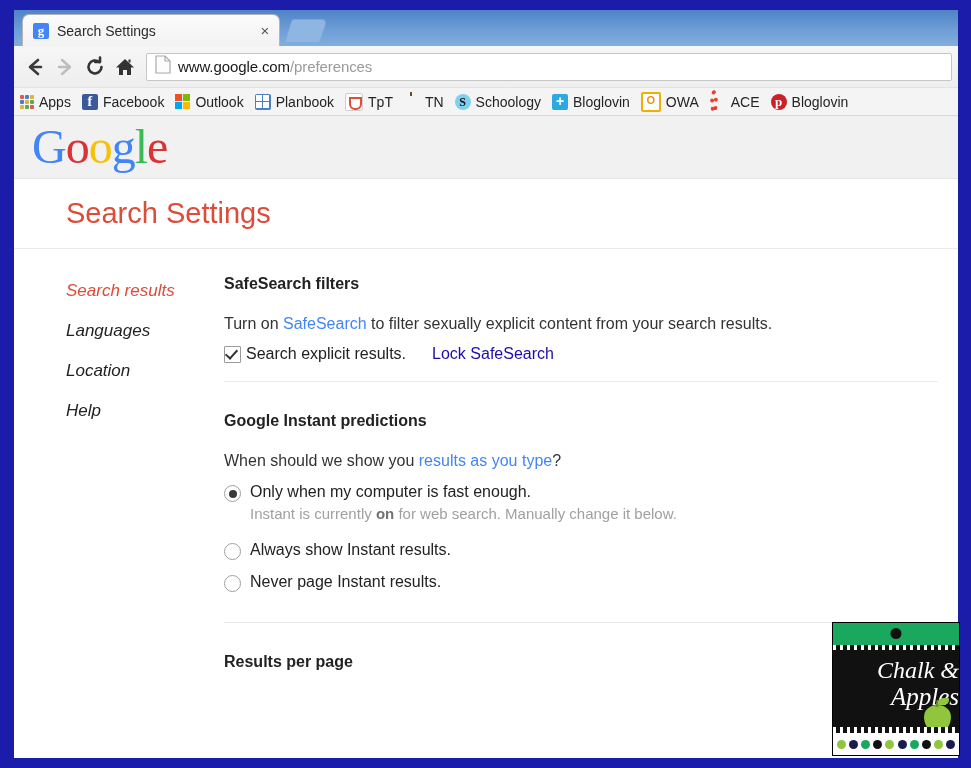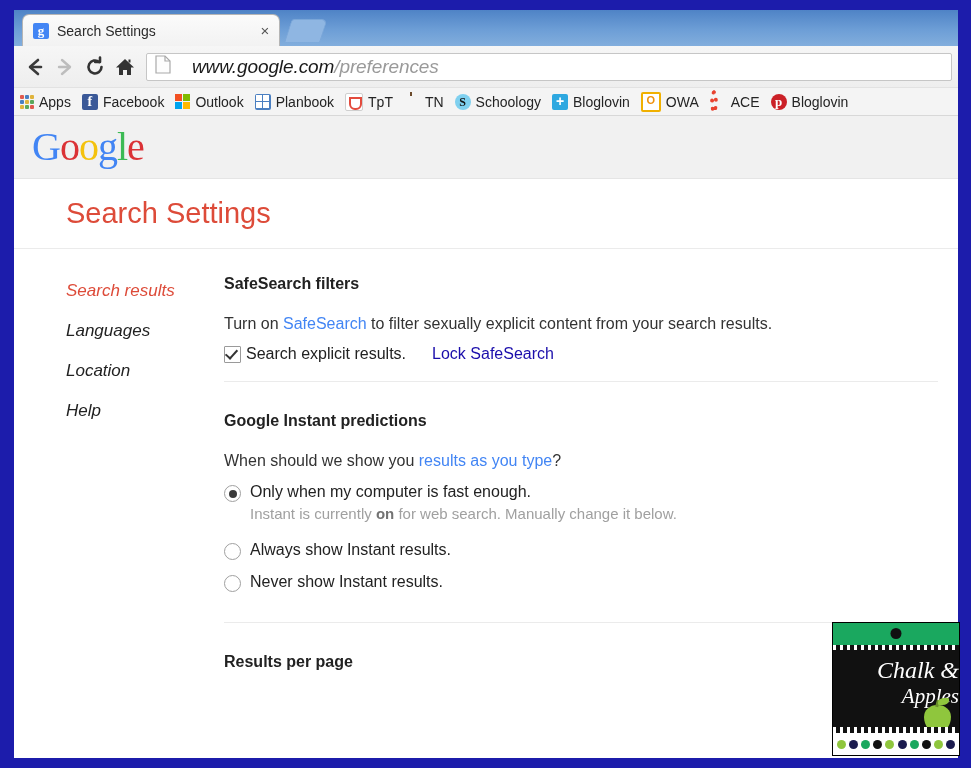--- a/index.html
+++ b/index.html
@@ -120,26 +120,25 @@
     background: #ffffff;
     border: 1px solid #c6c6c6;
     border-radius: 2px;
     display: flex;
     align-items: center;
     padding: 0 8px;
     box-sizing: border-box;
     overflow: hidden;
   }
   .url-text {
-    font-size: 19px;
+    font-size: 15px;
     color: #1a1a1a;
     white-space: nowrap;
-    margin-left: 21px;
+    margin-left: 7px;
     letter-spacing: -0.1px;
-    font-style: italic;
   }
   .url-path { color: #9a9a9a; }
 
   
   .bookmarks {
     height: 28px;
     background: #f4f4f4;
     border-bottom: 1px solid #d8d8d8;
     display: flex;
     align-items: center;
@@ -189,21 +188,21 @@
     height: 63px;
     background: #f1f1f1;
     border-bottom: 1px solid #e5e5e5;
     display: flex;
     align-items: center;
     padding-left: 18px;
     box-sizing: border-box;
   }
   .glogo {
     font-family: "Liberation Serif", serif;
-    font-size: 40px;
+    font-size: 48px;
     line-height: 40px;
     letter-spacing: -1px;
   }
   .glogo .b { color: #4285f4; }
   .glogo .r { color: #db3236; }
   .glogo .y { color: #f4c20d; }
   .glogo .g { color: #3cba54; }
 
   .gtitlebar {
     height: 70px;
@@ -317,21 +316,21 @@
   }
   .wm-text {
     color: #ffffff;
     text-align: right;
     font-family: "Liberation Serif", serif;
     font-style: italic;
     padding-top: 7px;
     position: relative;
   }
   .wm-l1 { font-size: 24px; line-height: 26px; }
-  .wm-l2 { font-size: 21px; line-height: 27px; padding-left: 20px; }
+  .wm-l2 { font-size: 25px; line-height: 27px; padding-left: 20px; }
   .wm-apple {
     position: absolute;
     right: 8px; bottom: 22px;
     width: 27px; height: 28px;
     background: #8fc63d;
     border-radius: 48% 48% 50% 50% / 42% 42% 58% 58%;
   }
   .wm-apple:before {
     content: "";
     position: absolute;
@@ -549,21 +548,21 @@
               </span>
             </div>
 
             <div class="radio-row" style="margin-top:18px;">
               <span class="radio"></span>
               <span class="radio-text">Always show Instant results.</span>
             </div>
 
             <div class="radio-row" style="margin-top:10px;">
               <span class="radio"></span>
-              <span class="radio-text">Never show Instant results.</span>
+              <span class="radio-text">Never page Instant results.</span>
             </div>
           </div>
 
           <div class="section">
             <h2 class="sec-title">Results per page</h2>
           </div>
 
         </div>
       </div>
     </div>

